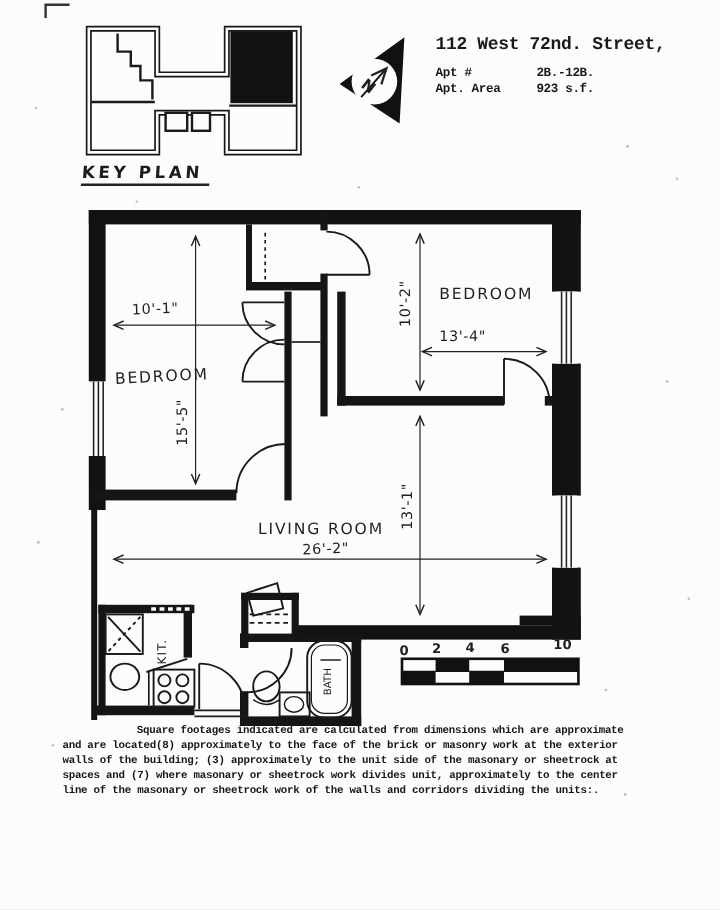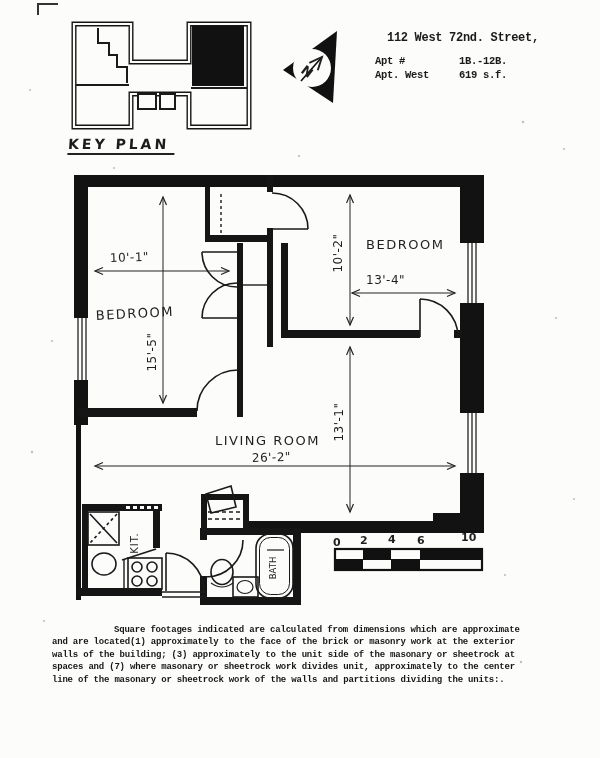--- a/index.html
+++ b/index.html
@@ -10,32 +10,32 @@
   }
   svg{position:absolute;left:0;top:0;}
   .hand{font-family:"DejaVu Sans",sans-serif;fill:#1f1f1f;}
   .room-label{font-size:13px;letter-spacing:1.5px;font-weight:500;}
   .dim{font-size:12px;letter-spacing:.5px;}
   .small-label{font-size:10px;letter-spacing:1px;}
   .tick{font-size:11px;font-weight:bold;}
   .north-n{font-size:13px;font-weight:bold;}
   .type{font-family:"Liberation Mono",monospace;font-weight:bold;}
   .header-block{position:absolute;left:363px;top:31px;width:210px;}
-  .addr{font-size:12px;line-height:14px;letter-spacing:-.3px;white-space:nowrap;margin-left:24px;}
-  .fields{margin-top:10px;margin-left:12px;}
+  .addr{font-size:15px;line-height:14px;letter-spacing:-.3px;white-space:nowrap;}
+  .fields{margin-top:10px;}
   .field-row{display:flex;font-size:10.5px;line-height:13.5px;letter-spacing:-.3px;}
   .field-label{width:84px;flex:none;}
   .keyplan-label{
     position:absolute;left:68px;top:136px;
     font-family:"DejaVu Sans",sans-serif;font-size:14px;font-weight:bold;
     letter-spacing:3px;color:#1c1c1c;border-bottom:2px solid #222;
     padding:0 6px 1px 0;transform:skewX(-4deg);
   }
   .disclaimer{
-    position:absolute;left:52px;top:624px;width:505px;
+    position:absolute;left:52px;top:603px;width:505px;
     font-size:9px;line-height:12.4px;letter-spacing:-.2px;color:#161616;
     white-space:nowrap;
   }
   .disclaimer .l1{text-indent:62px;}
 </style>
 </head>
 <body>
 
 <div class="page">
 
@@ -222,32 +222,32 @@
     <rect x="335" y="549" width="147" height="21" fill="none" stroke="#111" stroke-width="2.2"></rect>
     <line x1="335" y1="559.5" x2="482" y2="559.5" stroke="#111" stroke-width="1.2"></line>
   </g>
 </svg>
 
 <div class="header-block">
   <div class="type addr">112 West 72nd. Street,</div>
   <div class="fields">
     <div class="field-row">
       <span class="type field-label">Apt #</span>
-      <span class="type">1B.-12B.</span>
+      <span class="type">2B.-12B.</span>
     </div>
     <div class="field-row">
-      <span class="type field-label">Apt. West</span>
-      <span class="type">619 s.f.</span>
+      <span class="type field-label">Apt. Area</span>
+      <span class="type">923 s.f.</span>
     </div>
   </div>
 </div>
 
 <div class="keyplan-label">KEY PLAN</div>
 
 <div class="disclaimer type">
   <div class="l1">Square footages indicated are calculated from dimensions which are approximate</div>
-  <div>and are located(1) approximately to the face of the brick or masonry work at the exterior</div>
+  <div>and are located(8) approximately to the face of the brick or masonry work at the exterior</div>
   <div>walls of the building; (3) approximately to the unit side of the masonary or sheetrock at</div>
   <div>spaces and (7) where masonary  or sheetrock work divides unit, approximately to the center</div>
-  <div>line of the masonary or sheetrock work of the walls and partitions dividing the units:.</div>
+  <div>line of the masonary or sheetrock work of the walls and corridors dividing the units:.</div>
 </div>
 
 </div>
 
 </body></html>

